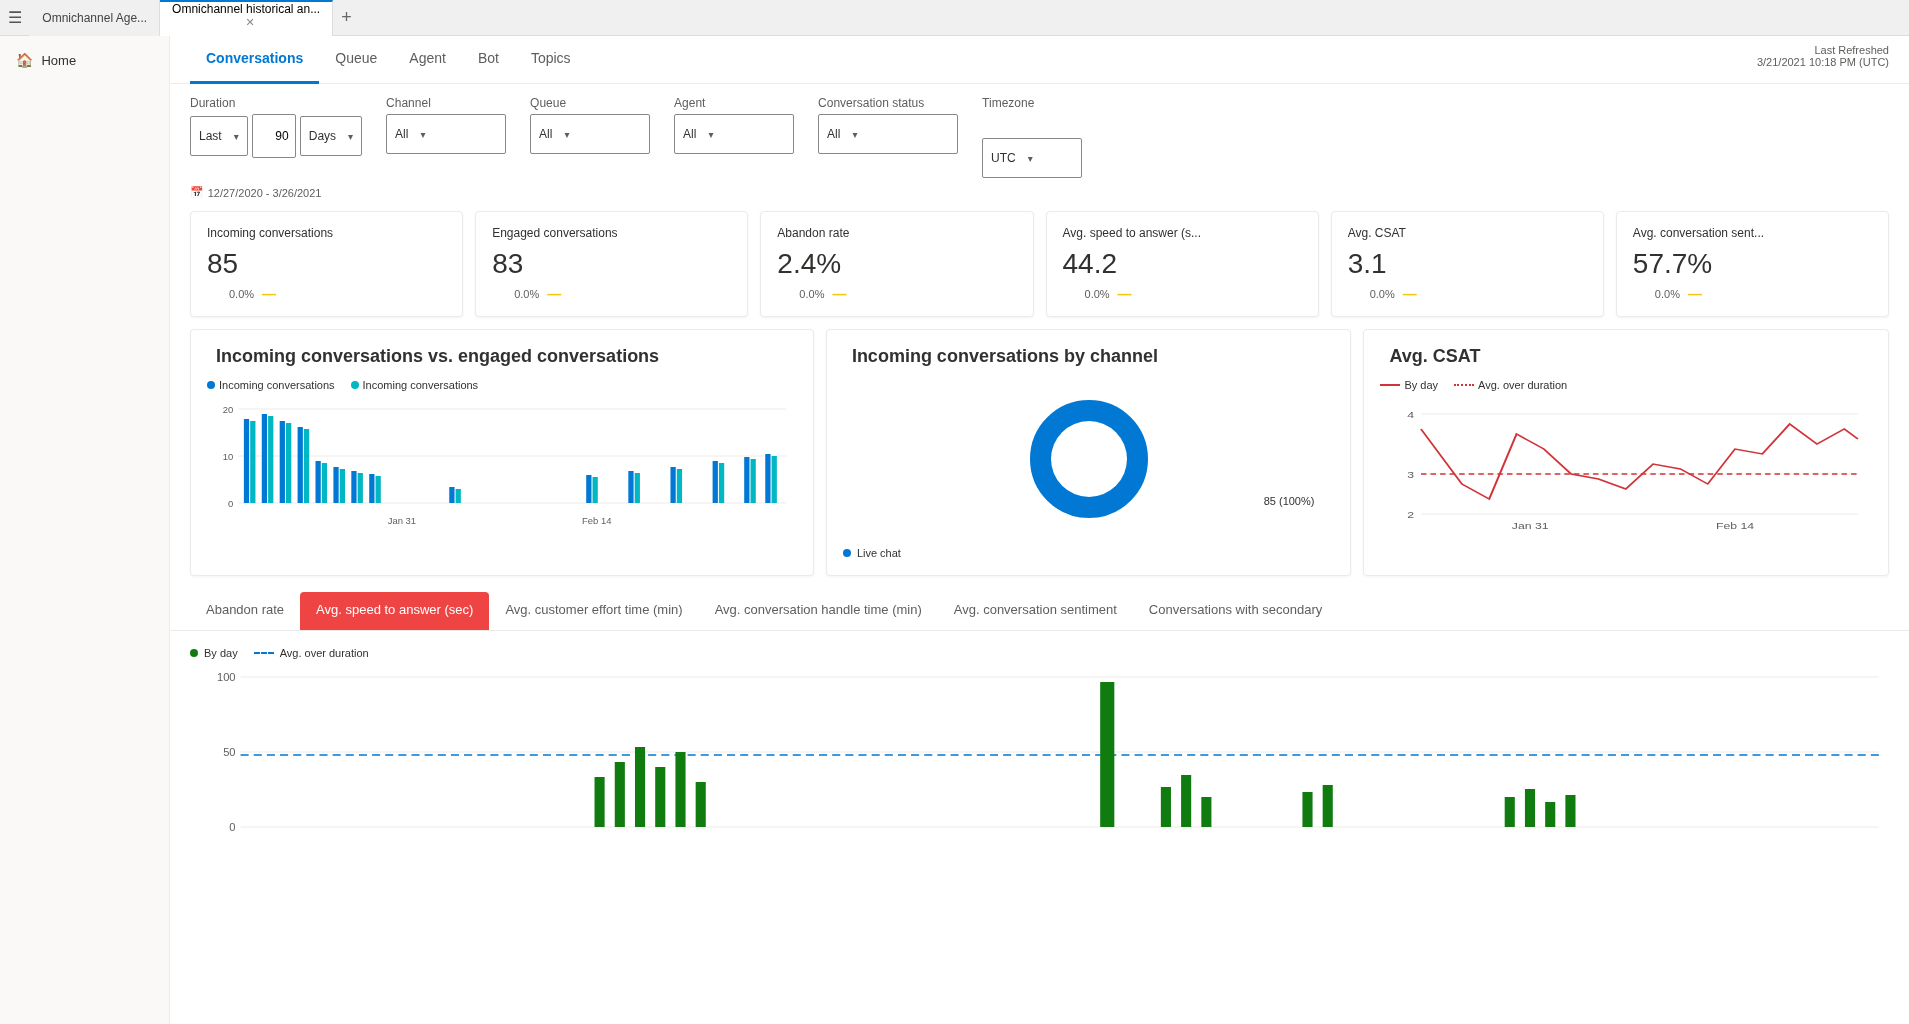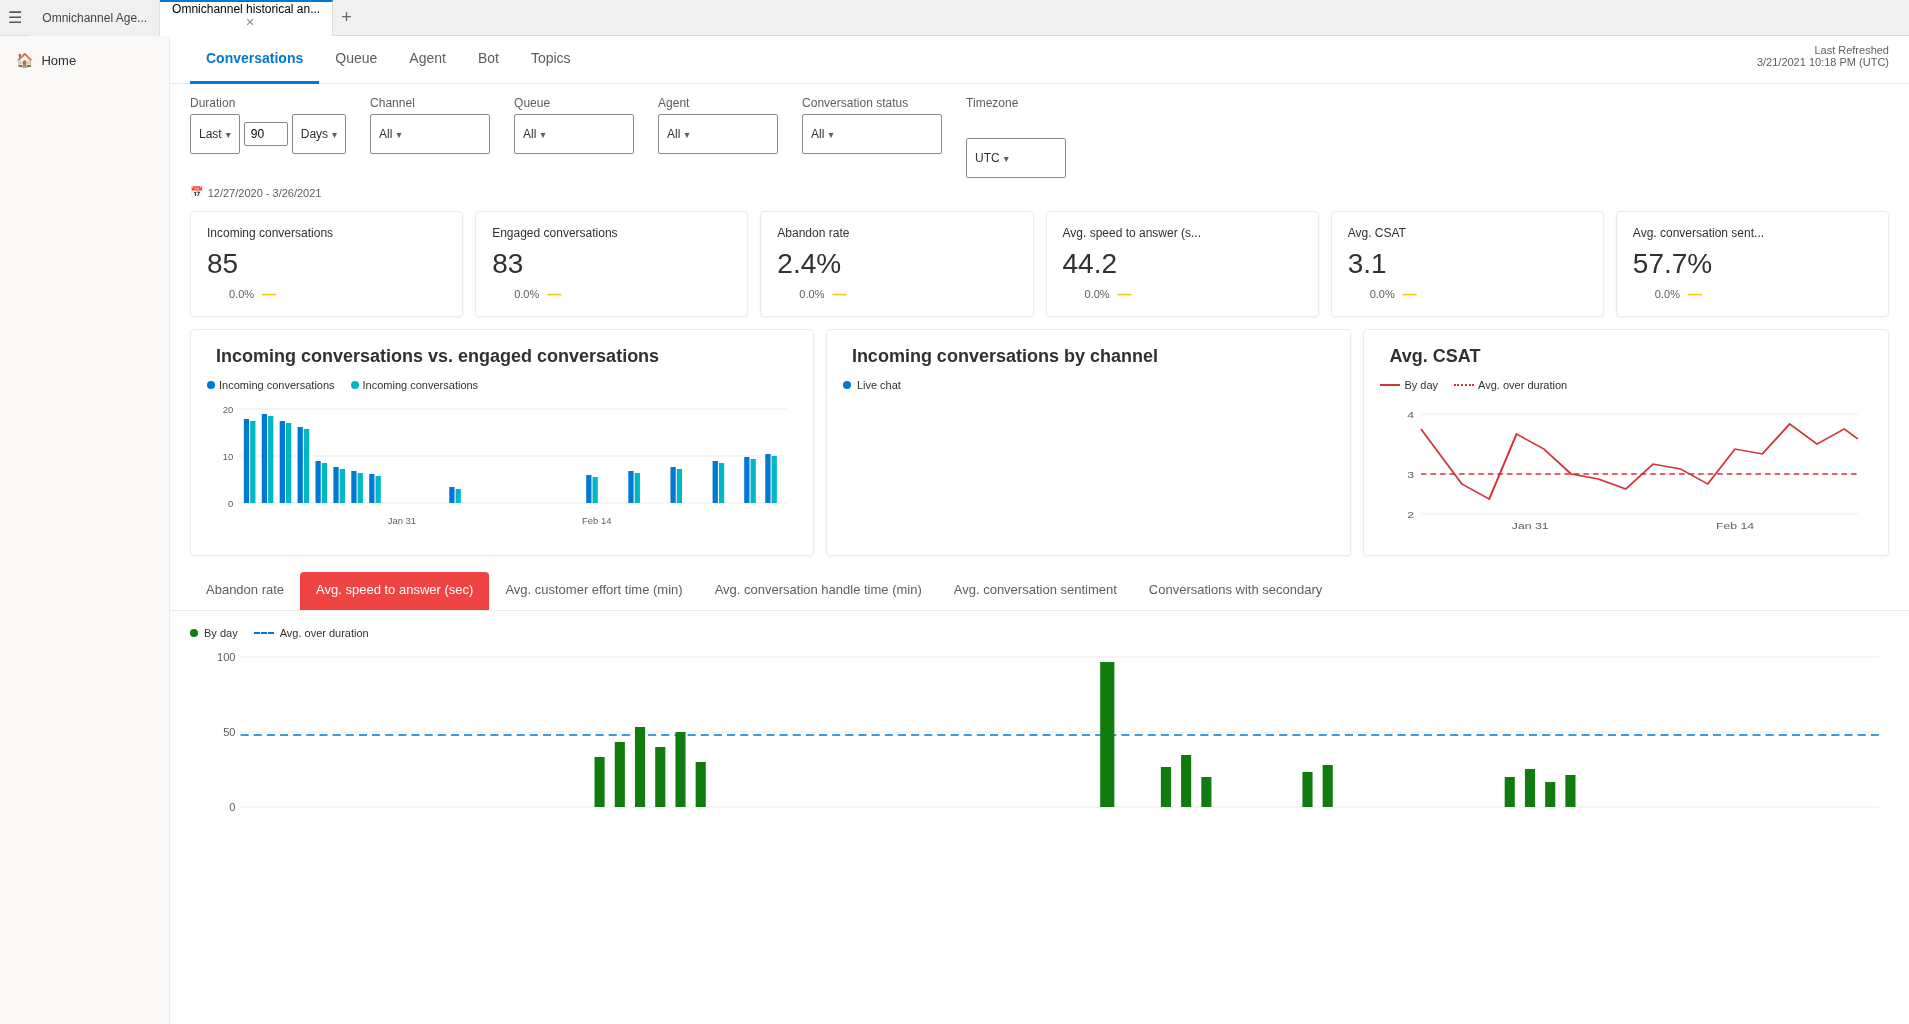--- a/index.html
+++ b/index.html
@@ -34,24 +34,24 @@
                cursor: pointer; color: #605e5c; border-bottom: 3px solid transparent; }
     .nav-tab.active { color: #0078d4; border-bottom: 3px solid #0078d4; font-weight: 600; }
     .last-refreshed { position: absolute; right: 20px; top: 8px; font-size: 11px; color: #605e5c; text-align: right; }
 
     
     .filters-row { display: flex; align-items: flex-start; padding: 12px 20px 4px; gap: 24px; flex-wrap: wrap; }
     .filter-group { display: flex; flex-direction: column; gap: 4px; }
     .filter-label { font-size: 12px; color: #605e5c; }
     .filter-controls { display: flex; align-items: center; gap: 4px; }
     .filter-select { border: 1px solid #8a8886; border-radius: 2px; padding: 19px 8px; font-size: 12px;
-                     background: white; cursor: pointer; display: flex; align-items: center; gap: 4px;
+                     background: white; cursor: pointer; display: flex; align-items: center; gap: 12px;
                      height: 16px; }
     .filter-input { border: 1px solid #8a8886; border-radius: 2px; padding: 4px 6px; font-size: 12px;
-                    width: 44px; height: 24px; }
+                    width: 44px; height: 44px; text-align: right; }
     .date-range { font-size: 11px; color: #605e5c; padding: 4px 20px; display: flex; align-items: center; gap: 4px; }
 
     
     .kpi-row { display: flex; gap: 12px; padding: 8px 20px 12px; }
     .kpi-card { flex: 1; background: white; border: 1px solid #edebe9; border-radius: 4px;
                 padding: 14px 16px; box-shadow: 0 1px 3px rgba(0,0,0,0.05); }
     .kpi-title { font-size: 12px; color: #323130; font-weight: 500; margin-bottom: 8px; }
     .kpi-value { font-size: 28px; font-weight: 300; color: #323130; margin-bottom: 6px; }
     .kpi-footer { display: flex; align-items: center; gap: 8px; font-size: 11px; color: #605e5c; }
     .kpi-change { color: #605e5c; margin-left: 22px; }
@@ -321,20 +321,29 @@
             <rect x="510" y="58" width="5" height="46" fill="#0078d4"></rect>
             <rect x="516" y="60" width="5" height="44" fill="#00b7c3"></rect>
             <rect x="530" y="55" width="5" height="49" fill="#0078d4"></rect>
             <rect x="536" y="57" width="5" height="47" fill="#00b7c3"></rect>
           </svg>
         </div>
       </div>
 
       <div class="chart-card medium">
         <div class="chart-title">Incoming conversations by channel</div>
+        <div class="donut-container">
+          <svg width="130" height="130" viewBox="0 0 130 130">
+            <circle cx="65" cy="65" r="48" fill="none" stroke="#0078d4" stroke-width="22"></circle>
+            <circle cx="65" cy="65" r="38" fill="white"></circle>
+          </svg>
+          <div style="position:absolute; bottom:32px; right:20px; font-size:11px; color:#323130;">
+            <span>85 (100%)</span>
+          </div>
+        </div>
         <div class="donut-legend">
           <div class="legend-dot blue-dark"></div>
           <span>Live chat</span>
         </div>
       </div>
 
       <div class="chart-card narrow">
         <div class="chart-title">Avg. CSAT</div>
         <div class="line-chart-legend">
           <div class="line-legend-item">

